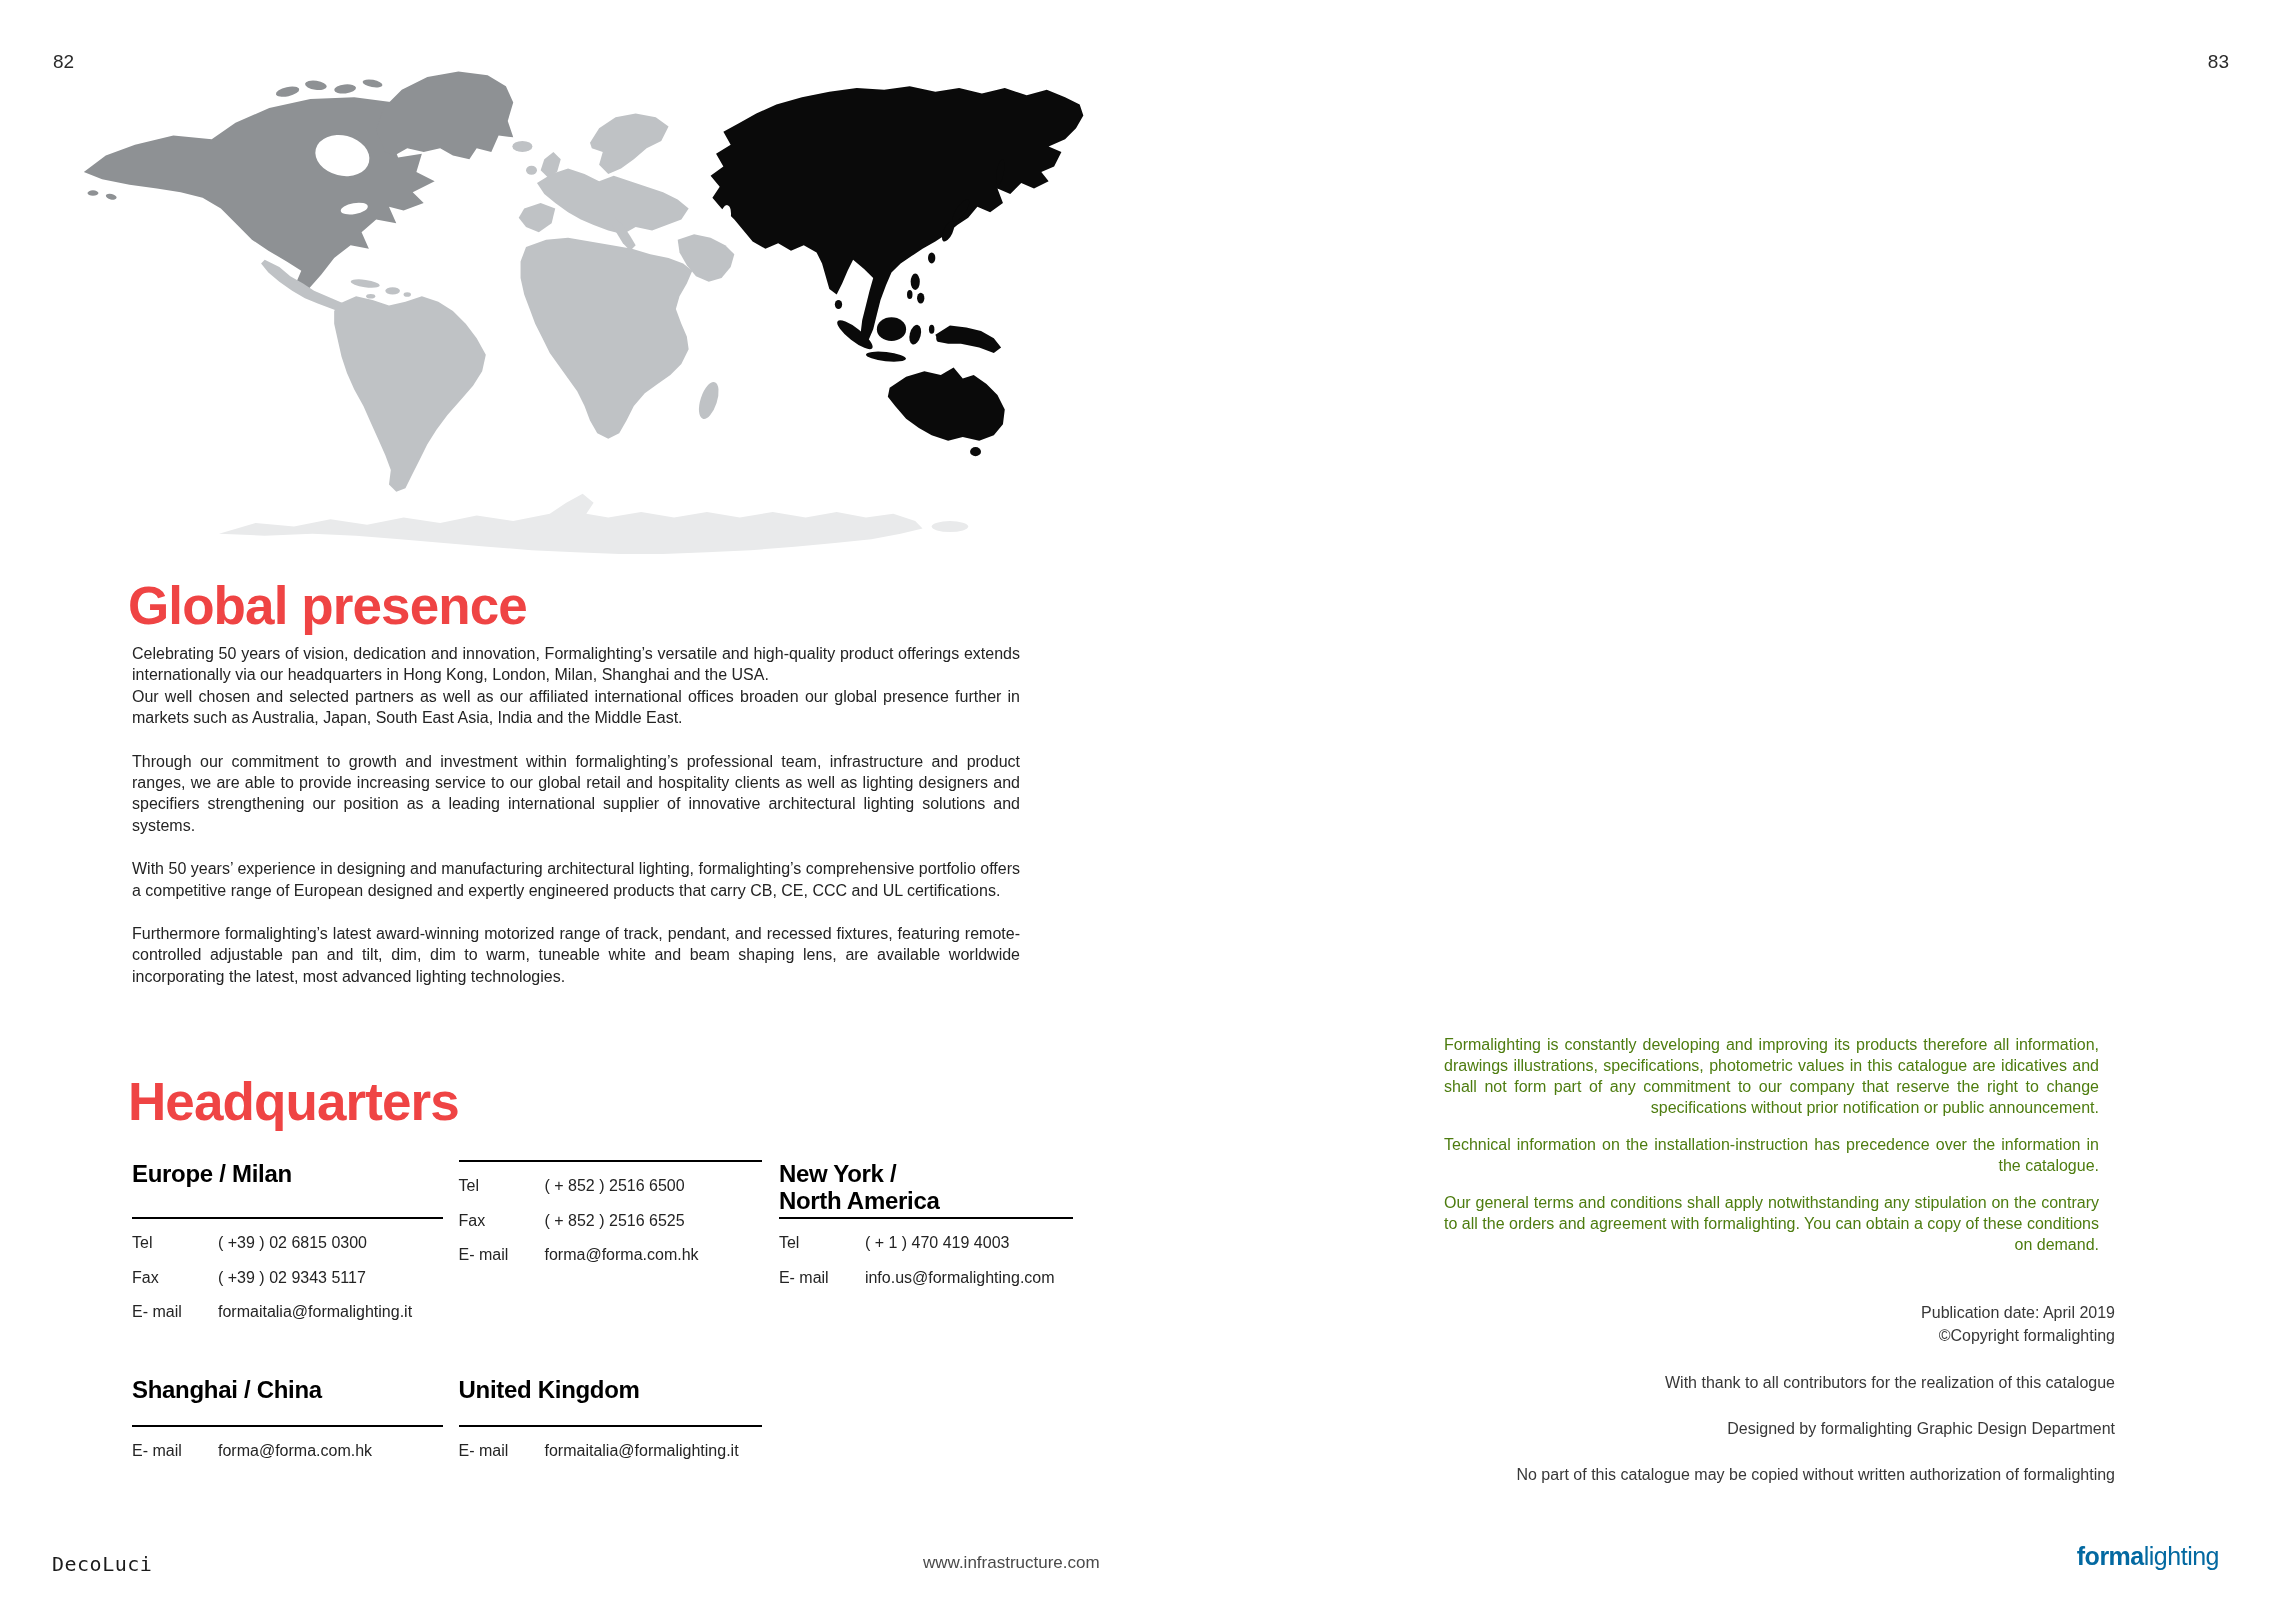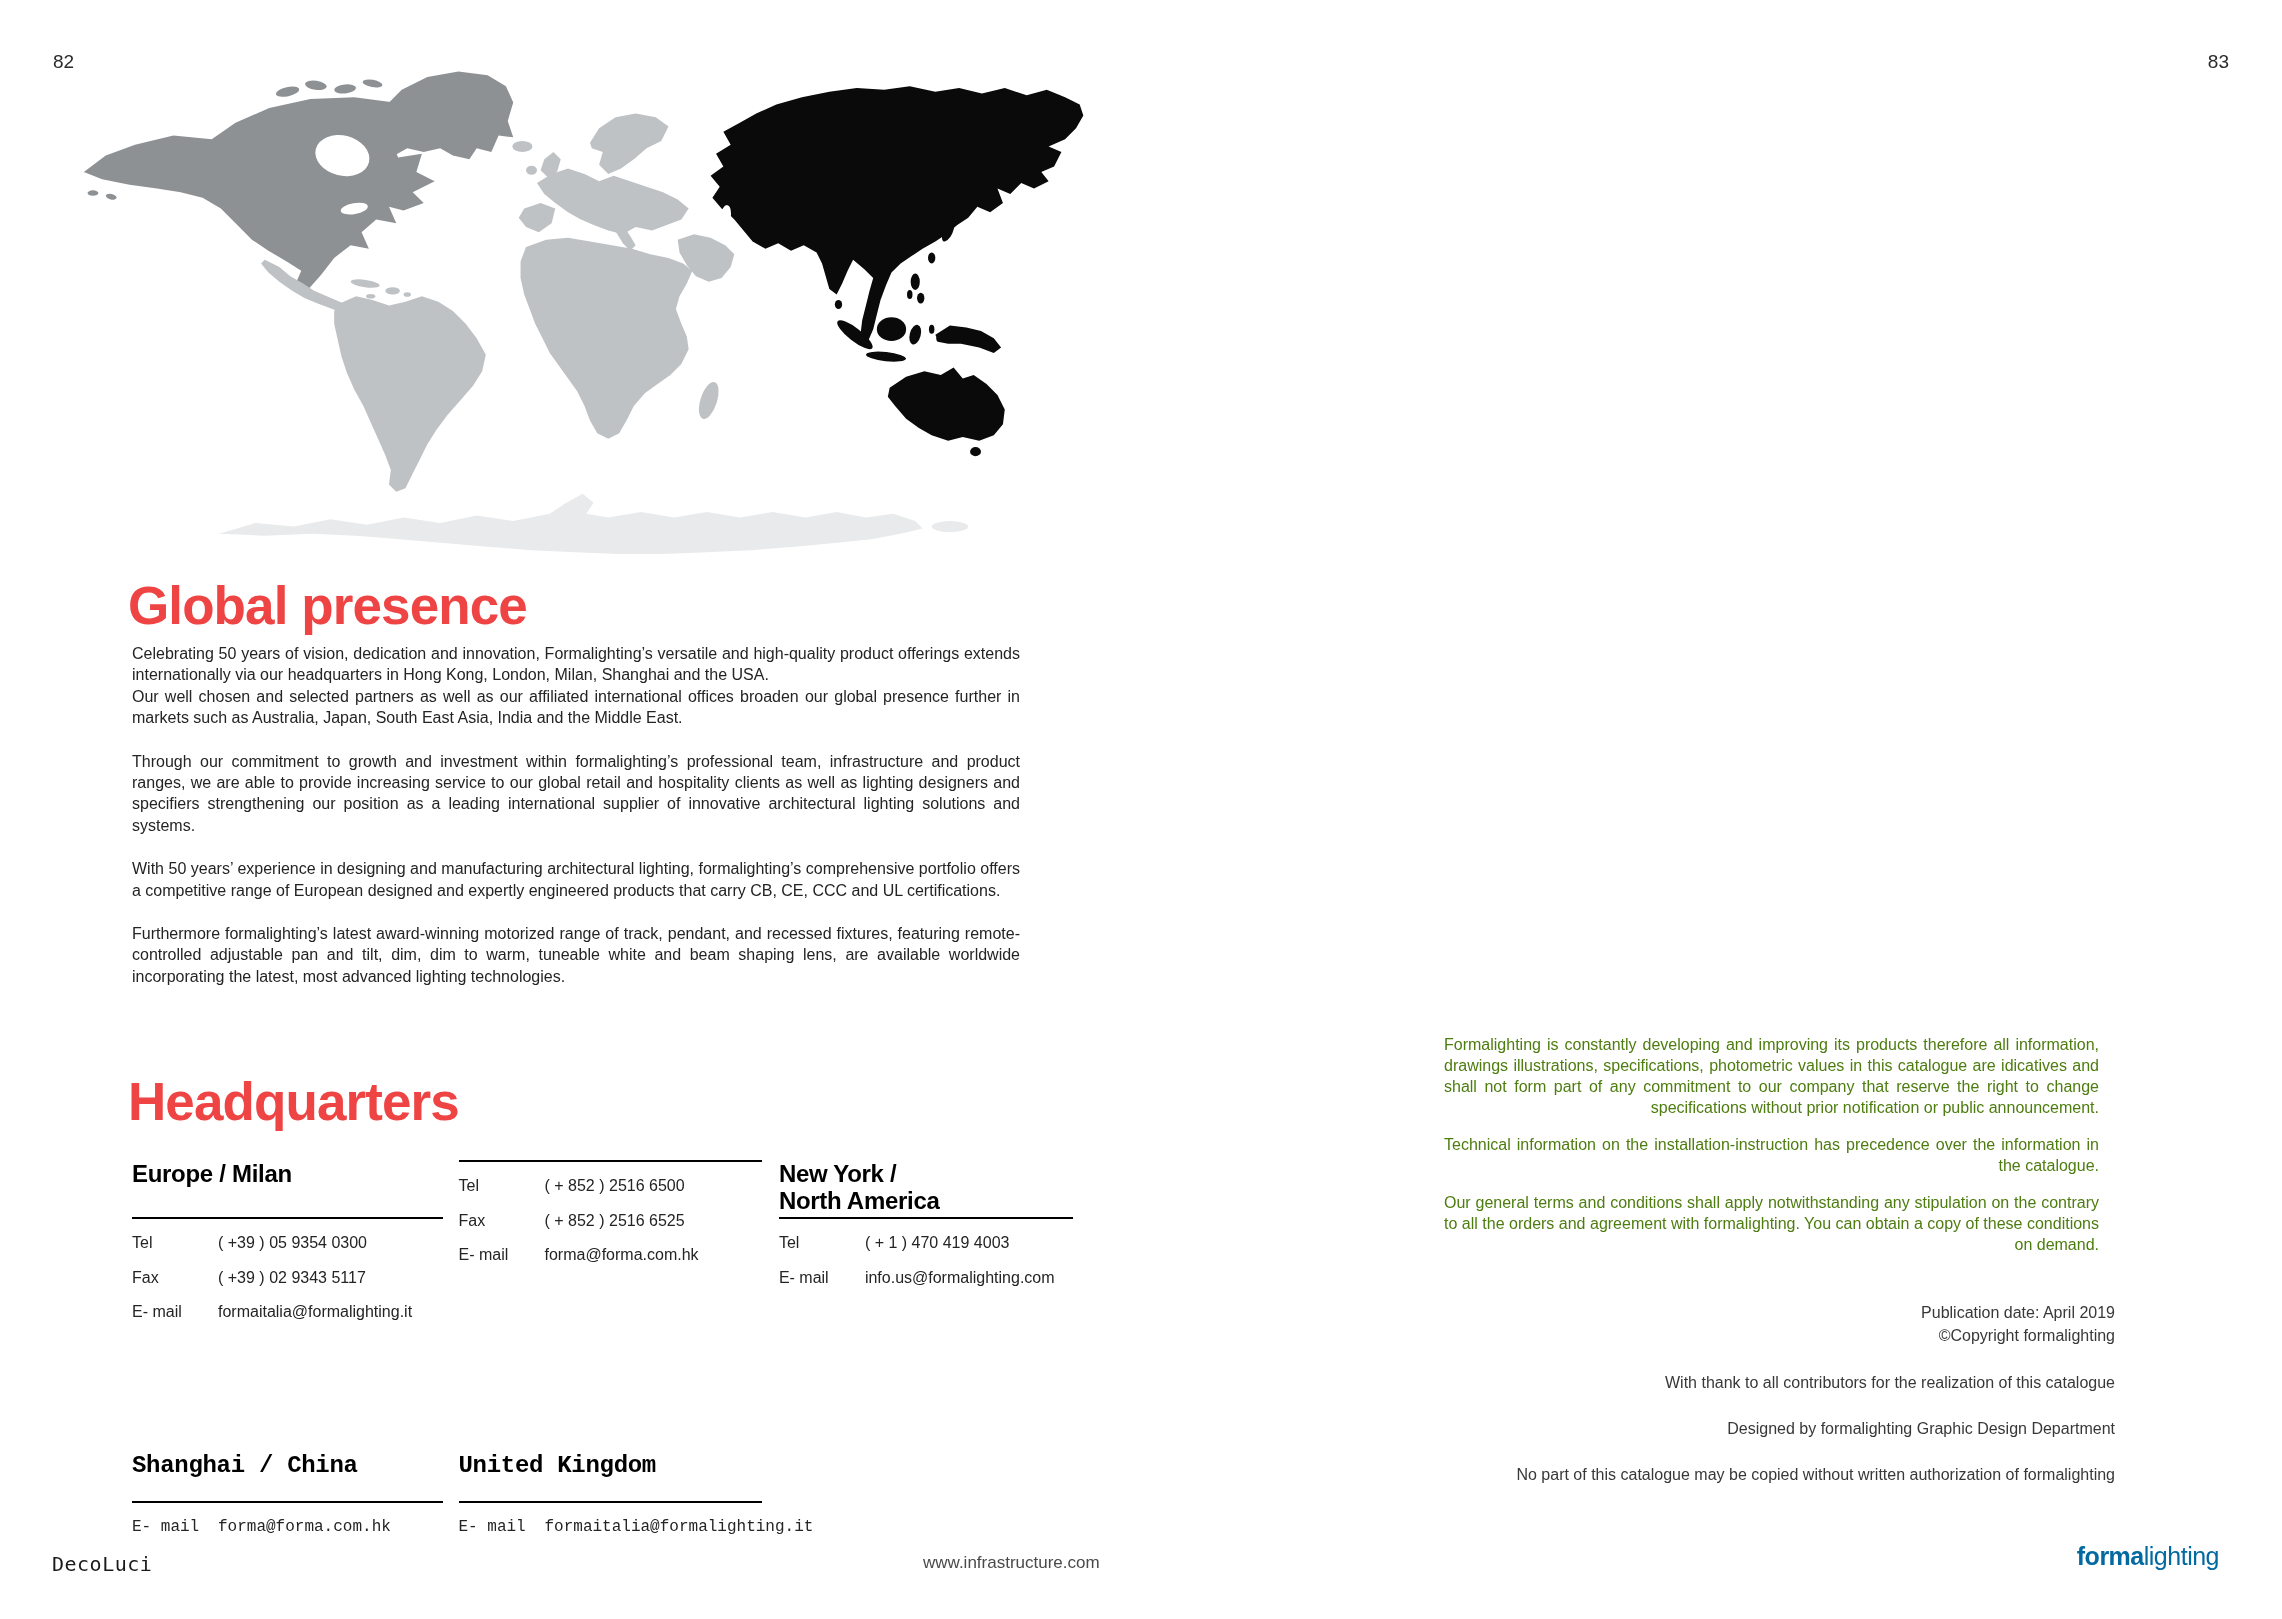--- a/index.html
+++ b/index.html
@@ -16,21 +16,21 @@
              font-weight:700;color:#ef4444;letter-spacing:-0.9px;}
   #gp-title{top:579px;}
   #hq-title{top:1075px;}
 
   #gp-paras{position:absolute;left:132px;top:643px;width:888px;}
   #gp-paras p{margin:0 0 22px 0;font-size:16px;line-height:21.4px;
               text-align:justify;white-space:pre-line;color:#242424;}
 
   .hq-grid{position:absolute;left:132px;display:flex;}
   #hq-grid1{top:1160px;}
-  #hq-grid2{top:1452px;font-family:Liberation Mono, monospace;}
+  #hq-grid2{top:1376px;}
   .office{display:block;}
   .office.c1{width:311px;margin-right:15.5px;}
   .office.c2{width:303px;margin-right:17.4px;}
   .office.c3{width:294px;}
   .oname{font-size:24px;line-height:27.4px;font-weight:700;color:#000;
          white-space:pre-line;letter-spacing:-0.3px;}
   #hq-grid1 .oname{height:57px;}
   #hq-grid2 .oname{height:49px;}
   .rule{border-top:2.7px solid #000;height:0;}
   .orow{display:flex;margin-top:12.8px;font-size:16px;line-height:22px;color:#242424;}
@@ -135,21 +135,21 @@
 </div>
 
 <h1 class="big-title" id="hq-title">Headquarters</h1>
 
 <div class="hq-grid" id="hq-grid1">
   <div class="office c1">
     <div class="oname">Europe / Milan</div>
     <div class="rule"></div>
     <div class="orow">
       <span class="lbl">Tel</span>
-      <span class="val">( +39 ) 05 9354 0300</span>
+      <span class="val">( +39 ) 02 6815 0300</span>
     </div>
     <div class="orow">
       <span class="lbl">Fax</span>
       <span class="val">( +39 ) 02 9343 5117</span>
     </div>
     <div class="orow">
       <span class="lbl">E- mail</span>
       <span class="val">formaitalia@formalighting.it</span>
     </div>
   </div>

